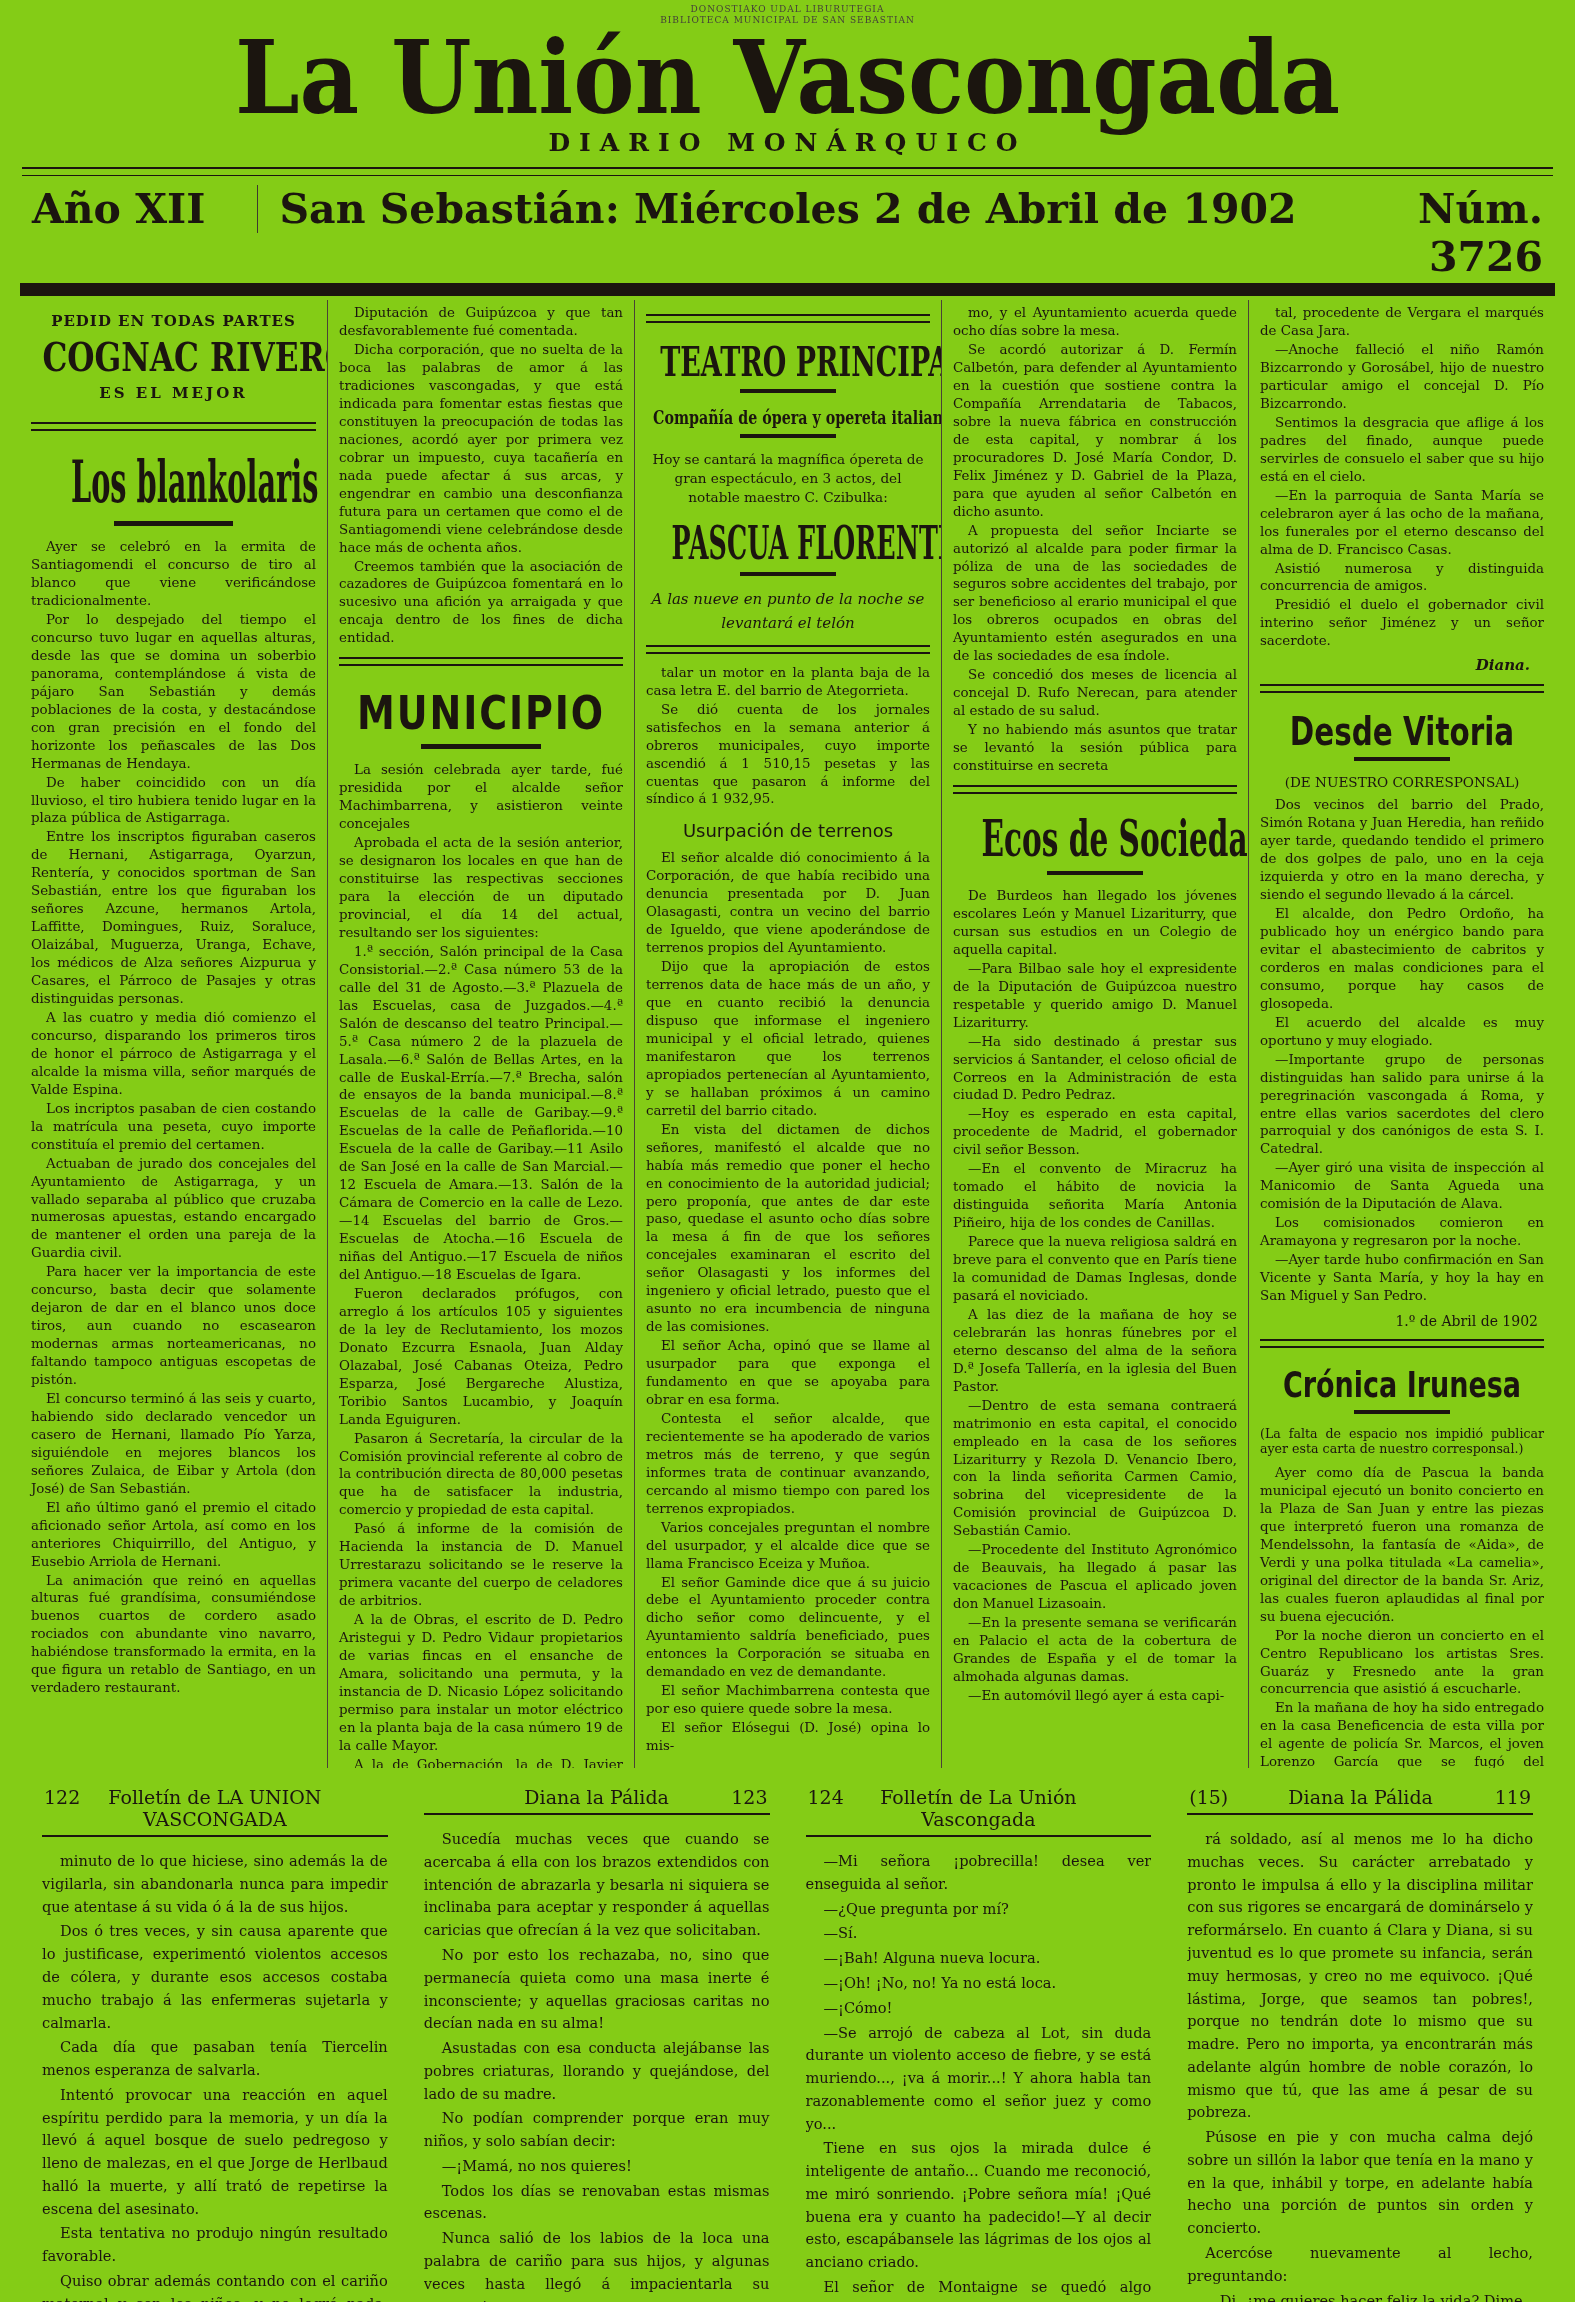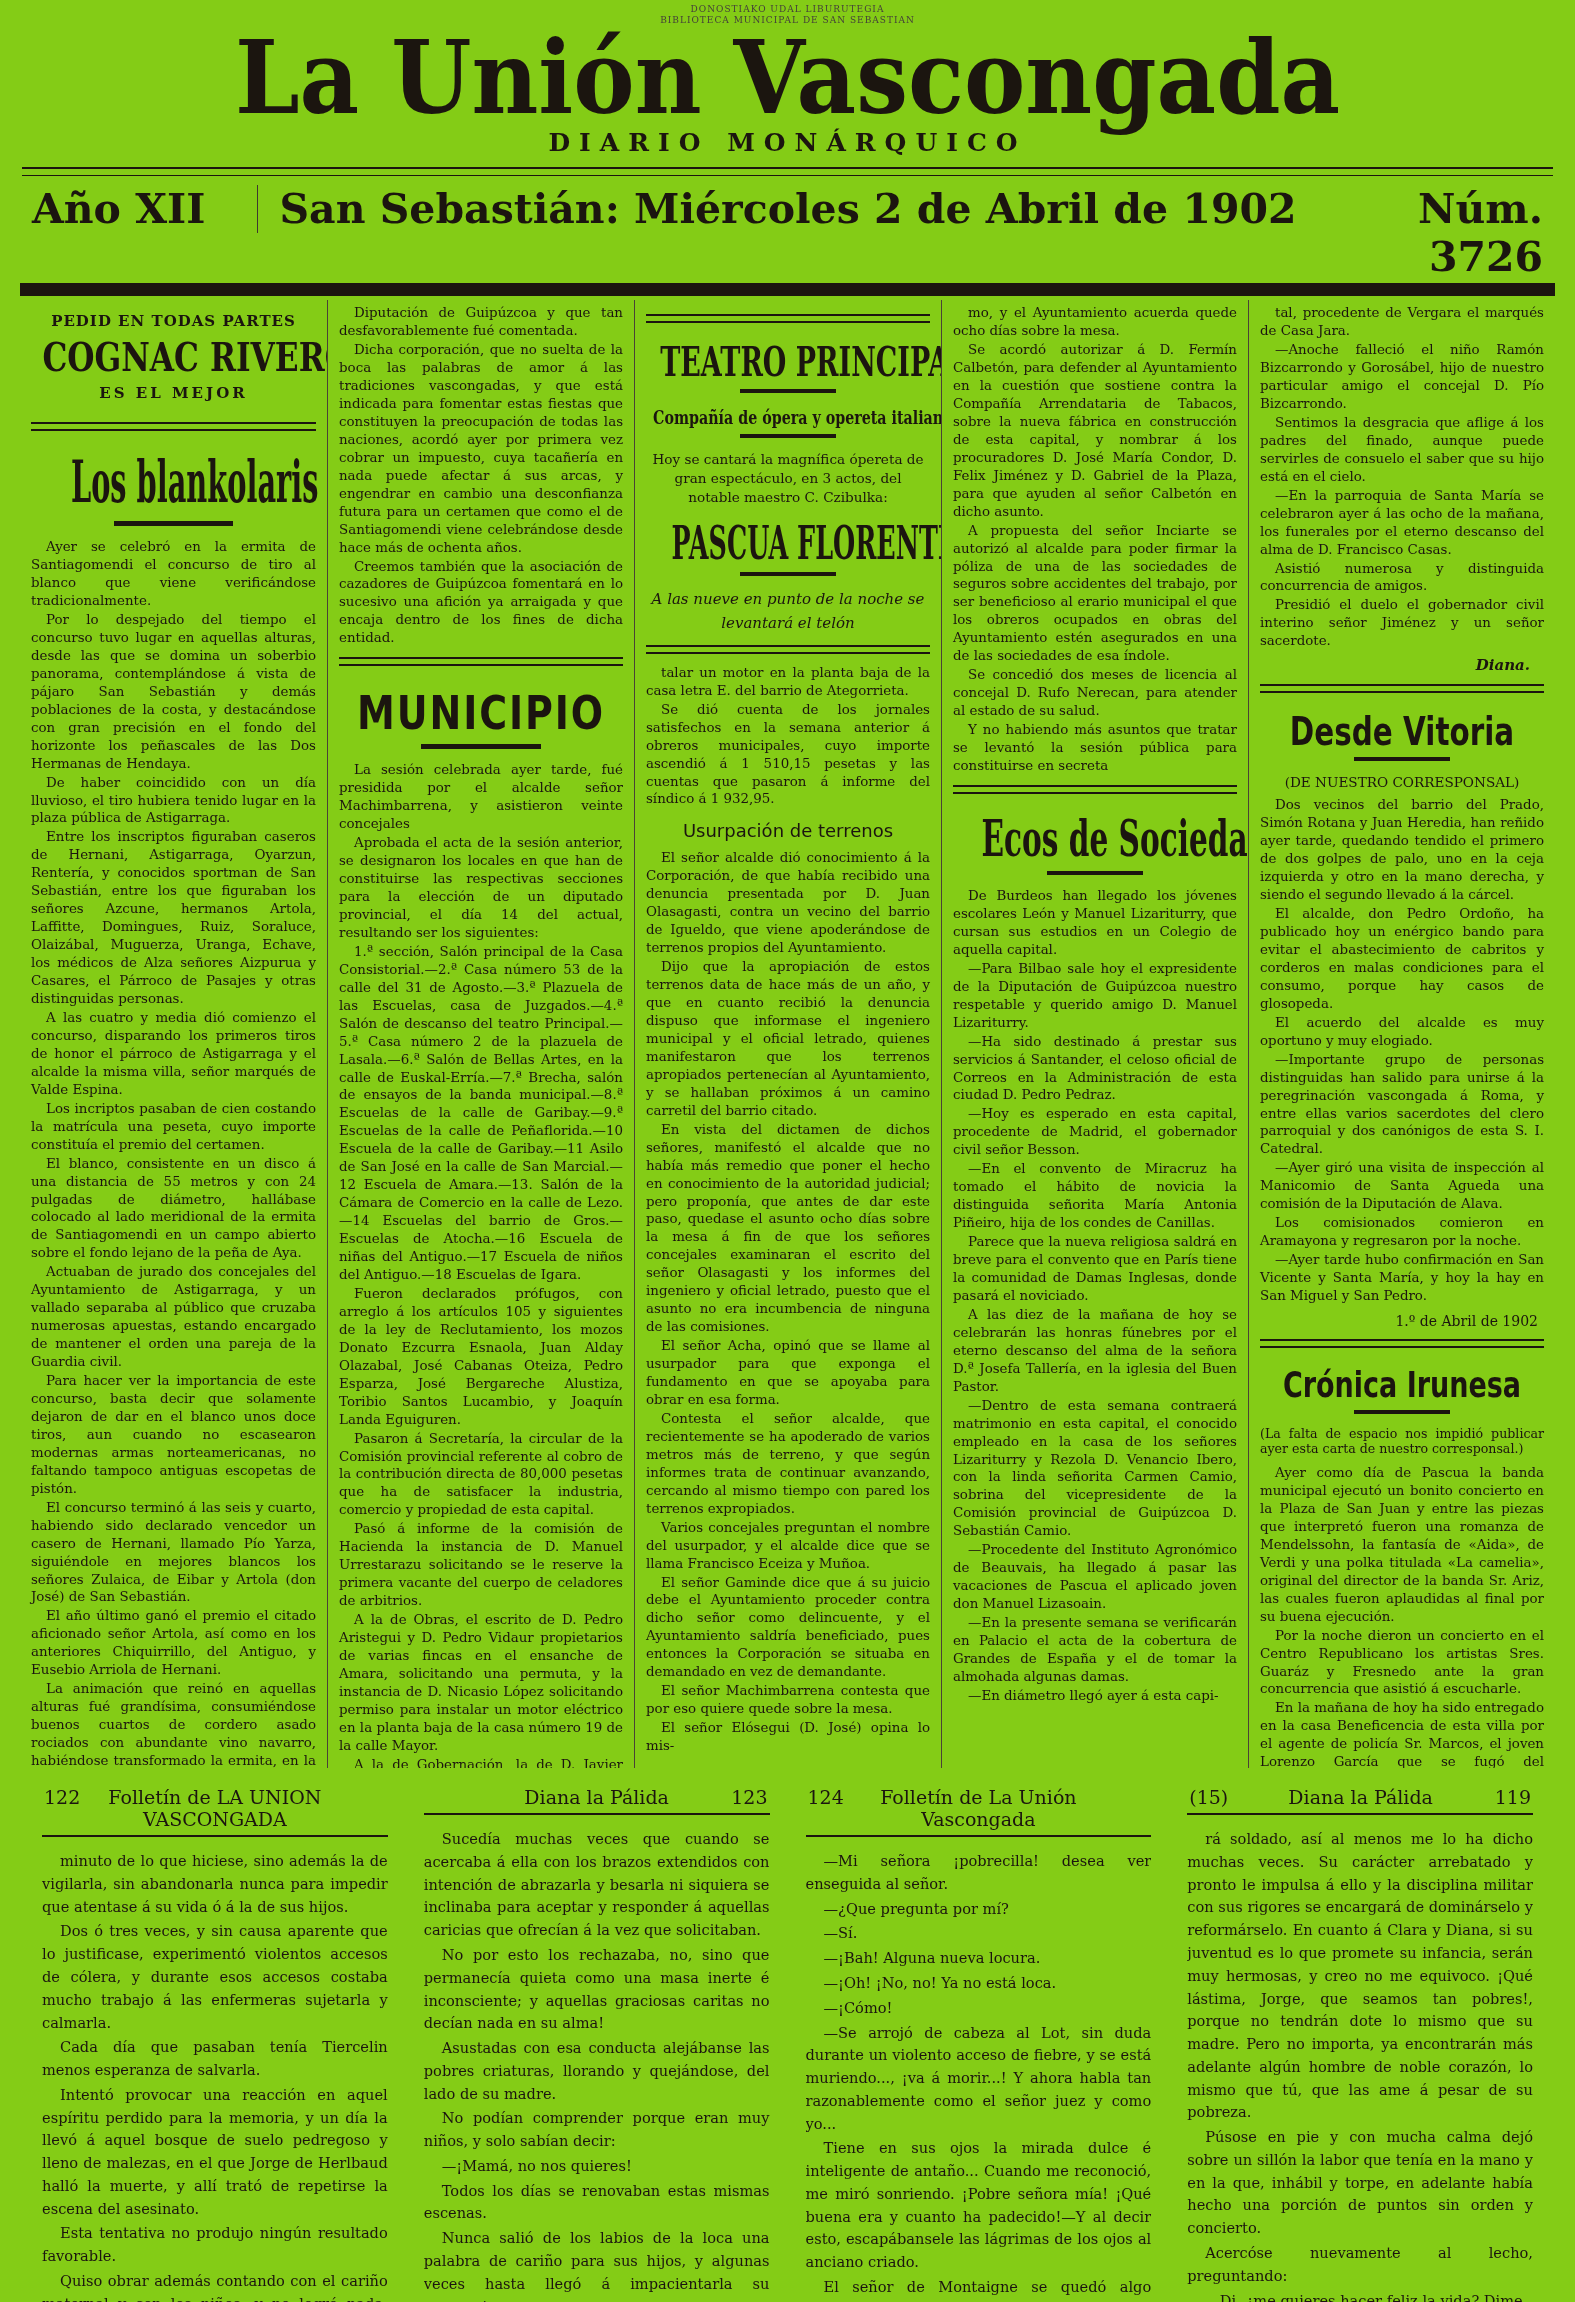--- a/index.html
+++ b/index.html
@@ -85,21 +85,20 @@
         <div class="adsub">ES EL MEJOR</div>
         <div class="rule2"></div>
         <div class="h h-blanko">Los blankolaris</div>
         <div class="bar"></div>
         <div class="p">Ayer se celebró en la ermita de Santiagomendi el concurso de tiro al blanco que viene verificándose tradicionalmente.</div>
         <div class="p">Por lo despejado del tiempo el concurso tuvo lugar en aquellas alturas, desde las que se domina un soberbio panorama, contemplándose á vista de pájaro San Sebastián y demás poblaciones de la costa, y destacándose con gran precisión en el fondo del horizonte los peñascales de las Dos Hermanas de Hendaya.</div>
         <div class="p">De haber coincidido con un día lluvioso, el tiro hubiera tenido lugar en la plaza pública de Astigarraga.</div>
         <div class="p">Entre los inscriptos figuraban caseros de Hernani, Astigarraga, Oyarzun, Rentería, y conocidos sportman de San Sebastián, entre los que figuraban los señores Azcune, hermanos Artola, Laffitte, Domingues, Ruiz, Soraluce, Olaizábal, Muguerza, Uranga, Echave, los médicos de Alza señores Aizpurua y Casares, el Párroco de Pasajes y otras distinguidas personas.</div>
         <div class="p">A las cuatro y media dió comienzo el concurso, disparando los primeros tiros de honor el párroco de Astigarraga y el alcalde la misma villa, señor marqués de Valde Espina.</div>
         <div class="p">Los incriptos pasaban de cien costando la matrícula una peseta, cuyo importe constituía el premio del certamen.</div>
-        <div class="p">El blanco, consistente en un disco á una distancia de 55 metros y con 24 pulgadas de diámetro, hallábase colocado al lado meridional de la ermita de Santiagomendi en un campo abierto sobre el fondo lejano de la peña de Aya.</div>
         <div class="p">Actuaban de jurado dos concejales del Ayuntamiento de Astigarraga, y un vallado separaba al público que cruzaba numerosas apuestas, estando encargado de mantener el orden una pareja de la Guardia civil.</div>
         <div class="p">Para hacer ver la importancia de este concurso, basta decir que solamente dejaron de dar en el blanco unos doce tiros, aun cuando no escasearon modernas armas norteamericanas, no faltando tampoco antiguas escopetas de pistón.</div>
         <div class="p">El concurso terminó á las seis y cuarto, habiendo sido declarado vencedor un casero de Hernani, llamado Pío Yarza, siguiéndole en mejores blancos los señores Zulaica, de Eibar y Artola (don José) de San Sebastián.</div>
         <div class="p">El año último ganó el premio el citado aficionado señor Artola, así como en los anteriores Chiquirrillo, del Antiguo, y Eusebio Arriola de Hernani.</div>
         <div class="p">La animación que reinó en aquellas alturas fué grandísima, consumiéndose buenos cuartos de cordero asado rociados con abundante vino navarro, habiéndose transformado la ermita, en la que figura un retablo de Santiago, en un verdadero restaurant.</div>
       </div>
       <div class="col">
         <div class="p">Diputación de Guipúzcoa y que tan desfavorablemente fué comentada.</div>
         <div class="p">Dicha corporación, que no suelta de la boca las palabras de amor á las tradiciones vascongadas, y que está indicada para fomentar estas fiestas que constituyen la preocupación de todas las naciones, acordó ayer por primera vez cobrar un impuesto, cuya tacañería en nada puede afectar á sus arcas, y engendrar en cambio una desconfianza futura para un certamen que como el de Santiagomendi viene celebrándose desde hace más de ochenta años.</div>
         <div class="p">Creemos también que la asociación de cazadores de Guipúzcoa fomentará en lo sucesivo una afición ya arraigada y que encaja dentro de los fines de dicha entidad.</div>
@@ -151,21 +150,21 @@
         <div class="p">De Burdeos han llegado los jóvenes escolares León y Manuel Lizariturry, que cursan sus estudios en un Colegio de aquella capital.</div>
         <div class="p">—Para Bilbao sale hoy el expresidente de la Diputación de Guipúzcoa nuestro respetable y querido amigo D. Manuel Lizariturry.</div>
         <div class="p">—Ha sido destinado á prestar sus servicios á Santander, el celoso oficial de Correos en la Administración de esta ciudad D. Pedro Pedraz.</div>
         <div class="p">—Hoy es esperado en esta capital, procedente de Madrid, el gobernador civil señor Besson.</div>
         <div class="p">—En el convento de Miracruz ha tomado el hábito de novicia la distinguida señorita María Antonia Piñeiro, hija de los condes de Canillas.</div>
         <div class="p">Parece que la nueva religiosa saldrá en breve para el convento que en París tiene la comunidad de Damas Inglesas, donde pasará el noviciado.</div>
         <div class="p">A las diez de la mañana de hoy se celebrarán las honras fúnebres por el eterno descanso del alma de la señora D.ª Josefa Tallería, en la iglesia del Buen Pastor.</div>
         <div class="p">—Dentro de esta semana contraerá matrimonio en esta capital, el conocido empleado en la casa de los señores Lizariturry y Rezola D. Venancio Ibero, con la linda señorita Carmen Camio, sobrina del vicepresidente de la Comisión provincial de Guipúzcoa D. Sebastián Camio.</div>
         <div class="p">—Procedente del Instituto Agronómico de Beauvais, ha llegado á pasar las vacaciones de Pascua el aplicado joven don Manuel Lizasoain.</div>
         <div class="p">—En la presente semana se verificarán en Palacio el acta de la cobertura de Grandes de España y el de tomar la almohada algunas damas.</div>
-        <div class="p">—En diámetro llegó ayer á esta capi-</div>
+        <div class="p">—En automóvil llegó ayer á esta capi-</div>
       </div>
       <div class="col">
         <div class="p">tal, procedente de Vergara el marqués de Casa Jara.</div>
         <div class="p">—Anoche falleció el niño Ramón Bizcarrondo y Gorosábel, hijo de nuestro particular amigo el concejal D. Pío Bizcarrondo.</div>
         <div class="p">Sentimos la desgracia que aflige á los padres del finado, aunque puede servirles de consuelo el saber que su hijo está en el cielo.</div>
         <div class="p">—En la parroquia de Santa María se celebraron ayer á las ocho de la mañana, los funerales por el eterno descanso del alma de D. Francisco Casas.</div>
         <div class="p">Asistió numerosa y distinguida concurrencia de amigos.</div>
         <div class="p">Presidió el duelo el gobernador civil interino señor Jiménez y un señor sacerdote.</div>
         <div class="ri">Diana.</div>
         <div class="rule2"></div>

